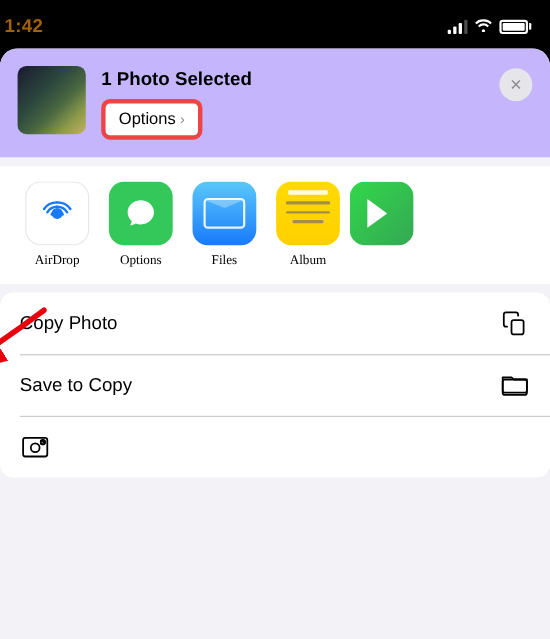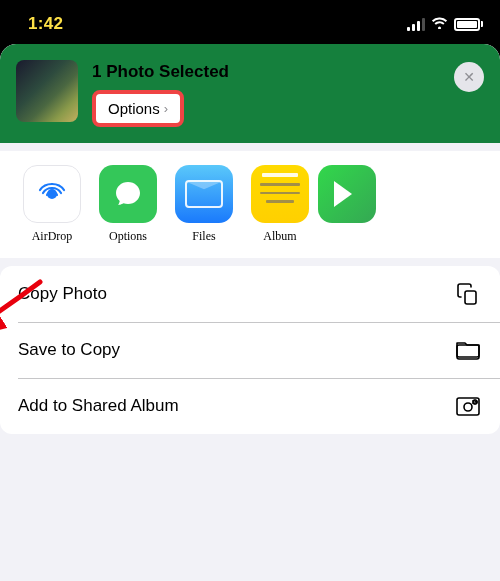--- a/index.html
+++ b/index.html
@@ -8,25 +8,25 @@
       height: 581px;
       background: #000;
       font-family: -apple-system, BlinkMacSystemFont, 'SF Pro Text', 'Helvetica Neue', sans-serif;
       overflow: hidden;
       position: relative;
     }
 
     
     .status-bar {
       background: #000;
-      color: #fde047;
+      color: #a16207;
       display: flex;
       justify-content: space-between;
       align-items: center;
-      padding: 10px 20px 6px 28px;
+      padding: 10px 20px 6px 4px;
       height: 44px;
     }
     .status-time {
       font-size: 17px;
       font-weight: 600;
       letter-spacing: 0.3px;
     }
     .status-icons {
       display: flex;
       align-items: center;
@@ -82,21 +82,21 @@
       position: absolute;
       bottom: 0;
       left: 0;
       right: 0;
       top: 44px;
       overflow: hidden;
     }
 
     
     .share-header {
-      background: #15803d;
+      background: #c4b5fd;
       padding: 16px;
       display: flex;
       align-items: flex-start;
       gap: 14px;
       border-radius: 16px 16px 0 0;
       position: relative;
       margin-bottom: 8px;
     }
     .photo-thumb {
       width: 62px;
@@ -405,21 +405,20 @@
         <defs>
           <marker id="arrowhead" markerWidth="10" markerHeight="7" refX="9" refY="3.5" orient="auto">
             <polygon points="0 0, 10 3.5, 0 7" fill="#e8000d"></polygon>
           </marker>
         </defs>
         <path d="M 180 20 Q 140 50 100 75" stroke="#e8000d" stroke-width="5" fill="none" marker-end="url(#arrowhead)" stroke-linecap="round"></path>
       </svg>
     </div>
 
     <div class="action-item">
-      <span class="action-label">Add to Shared Album</span>
       <div class="action-icon">
         <svg width="26" height="26" viewBox="0 0 26 26" fill="none" stroke="#000" stroke-width="1.6" stroke-linecap="round" stroke-linejoin="round">
           <rect x="2" y="5" width="22" height="17" rx="2"></rect>
           <circle cx="13" cy="14" r="4"></circle>
           <circle cx="20" cy="9" r="2.5" fill="#000" stroke="none"></circle>
           <circle cx="20" cy="9" r="2" fill="white"></circle>
           <path d="M18 7.5 L22 9 L18 10.5" fill="none" stroke="#000" stroke-width="1.2"></path>
         </svg>
       </div>
     </div>

